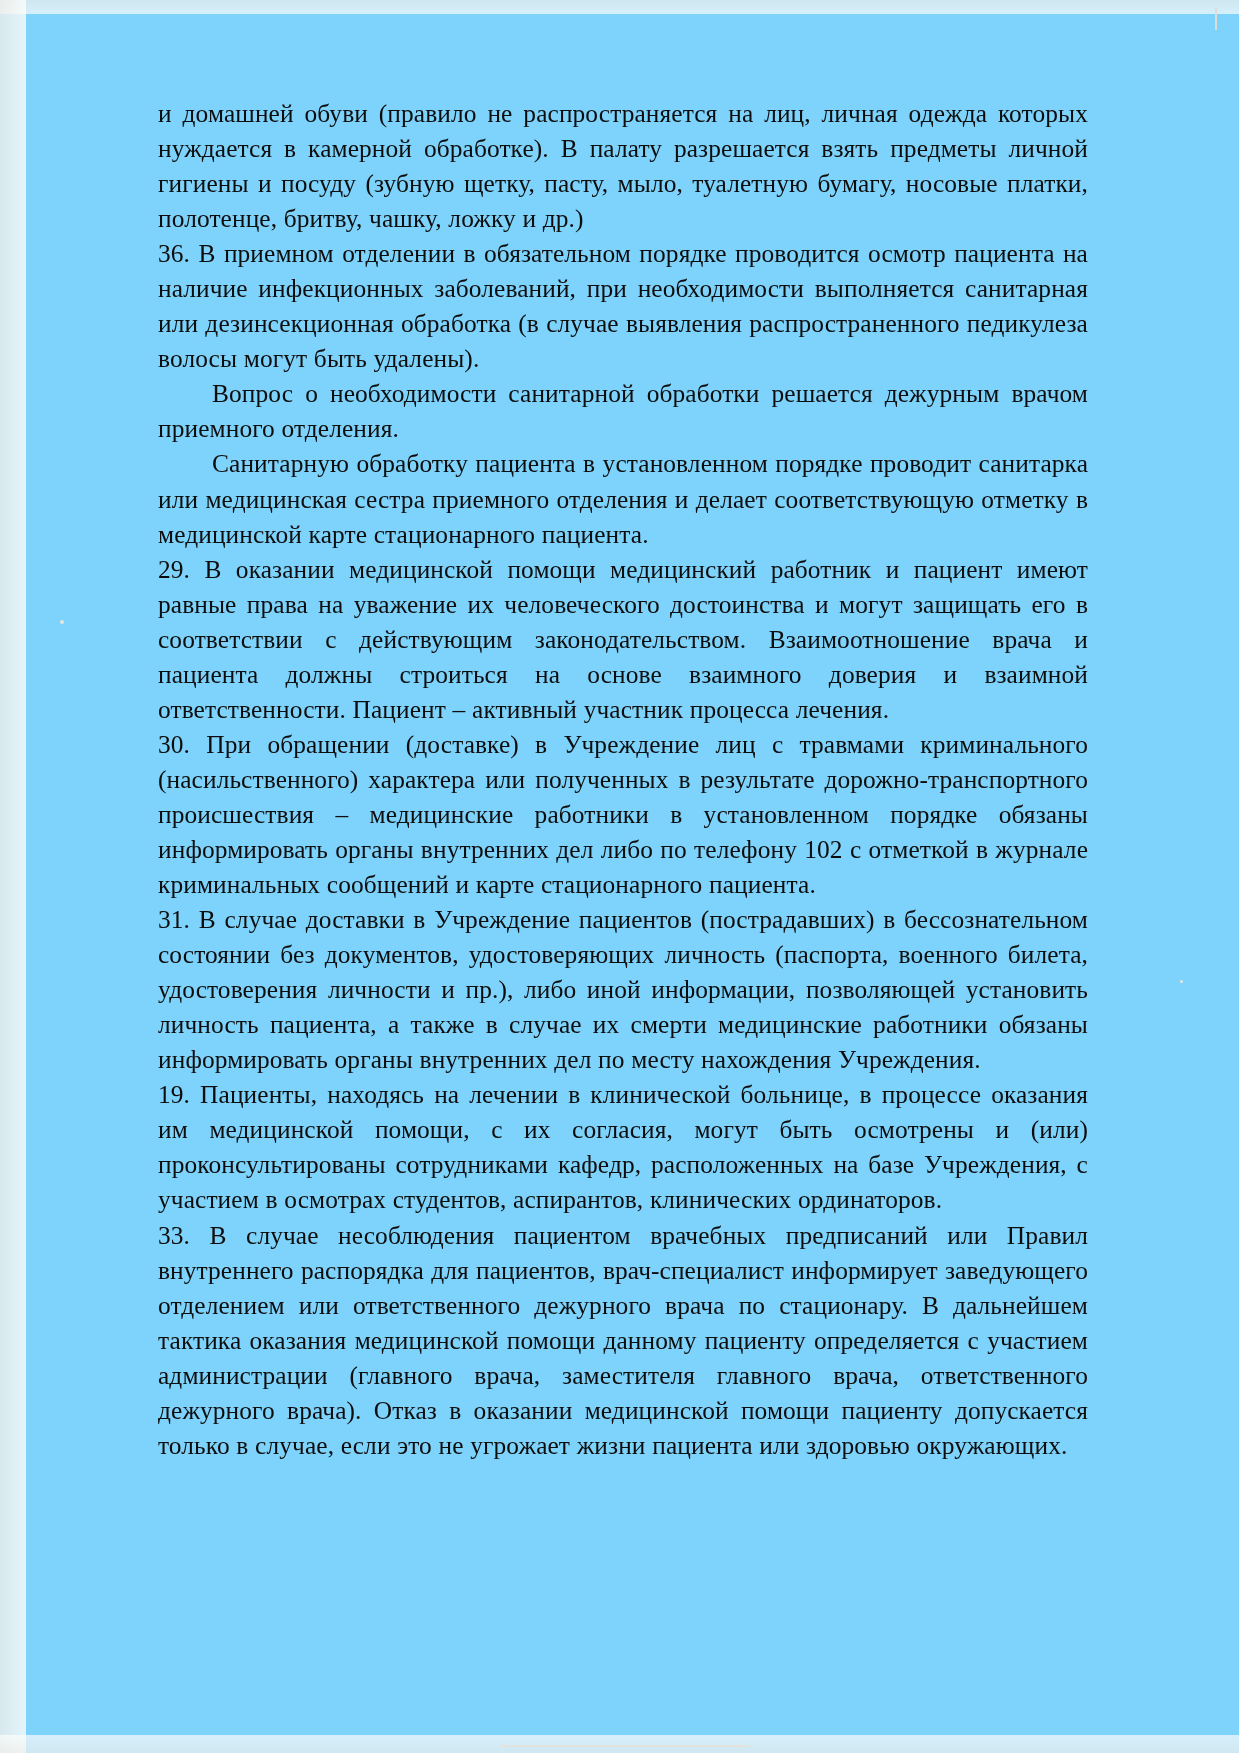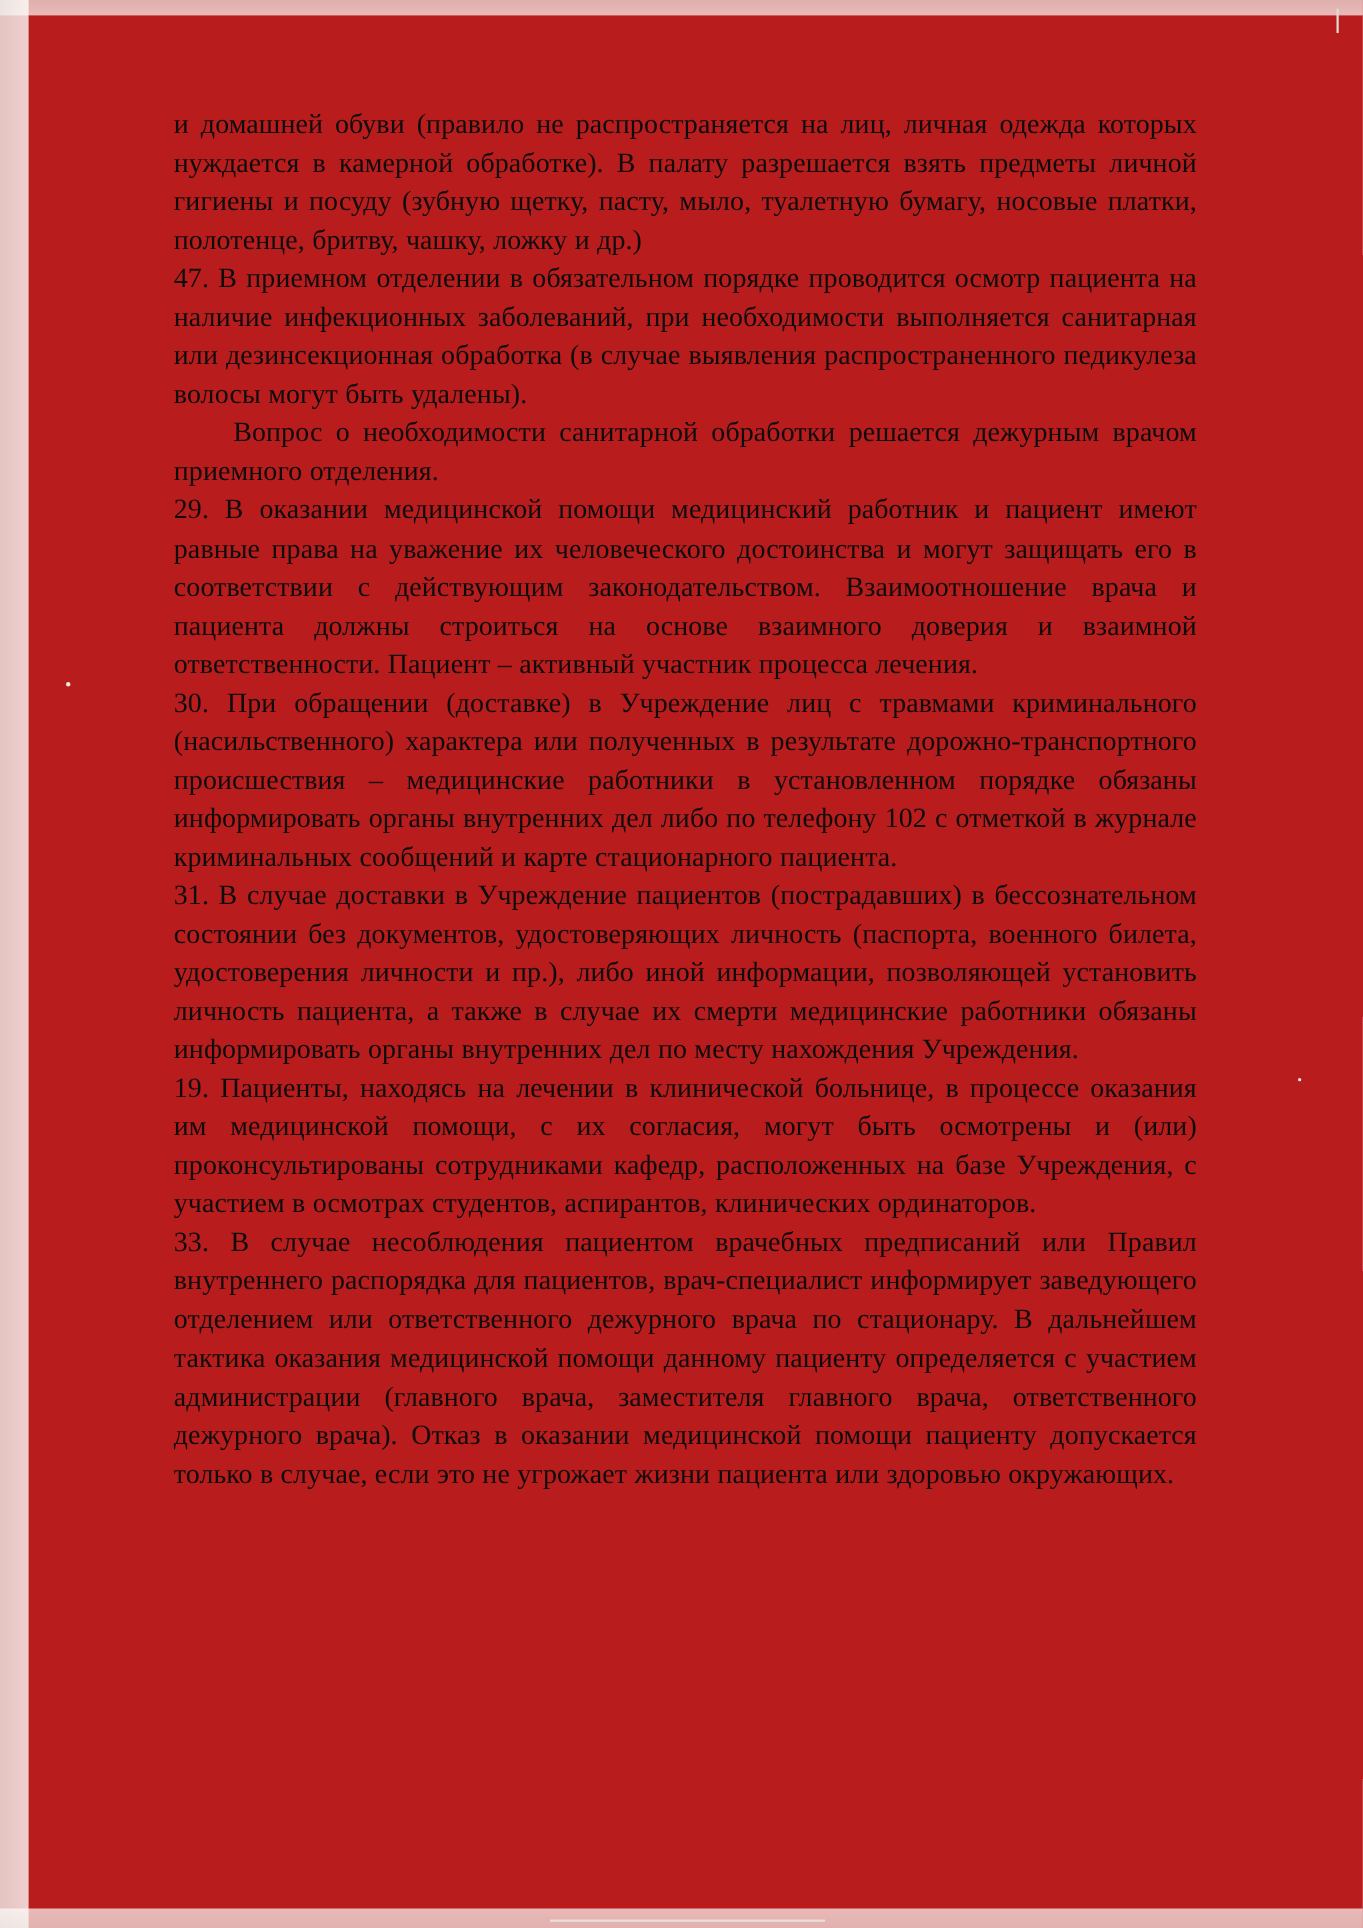--- a/index.html
+++ b/index.html
@@ -14,21 +14,21 @@
     color: #0d0d0d;
     position: relative;
     overflow: hidden;
   }
   .page {
     position: absolute;
     top: 0;
     left: 0;
     width: 1239px;
     height: 1753px;
-    background: #b91c1c;
+    background: #7dd3fc;
   }
   .content {
     position: absolute;
     left: 158px;
     top: 96px;
     width: 930px;
   }
   p.para {
     margin: 0;
     font-size: 25.4px;
@@ -101,21 +101,22 @@
   <div class="edge-top"></div>
   <div class="edge-left"></div>
   <div class="edge-bottom"></div>
   <div class="mark-right"></div>
   <div class="mark-bottom"></div>
   <div class="speck" style="left:60px; top:620px; width:4px; height:4px;"></div>
   <div class="speck" style="left:1180px; top:980px; width:3px; height:3px;"></div>
 
   <div class="content">
     <p class="para last-line-left">и домашней обуви (правило не распространяется на лиц, личная одежда которых нуждается в камерной обработке). В палату разрешается взять предметы личной гигиены и посуду (зубную щетку, пасту, мыло, туалетную бумагу, носовые платки, полотенце, бритву, чашку, ложку и др.)</p>
-    <p class="para last-line-left">47. В приемном отделении в обязательном порядке проводится осмотр пациента на наличие инфекционных заболеваний, при необходимости выполняется санитарная или дезинсекционная обработка (в случае выявления распространенного педикулеза волосы могут быть удалены).</p>
+    <p class="para last-line-left">36. В приемном отделении в обязательном порядке проводится осмотр пациента на наличие инфекционных заболеваний, при необходимости выполняется санитарная или дезинсекционная обработка (в случае выявления распространенного педикулеза волосы могут быть удалены).</p>
     <p class="para indent last-line-left">Вопрос о необходимости санитарной обработки решается дежурным врачом приемного отделения.</p>
+    <p class="para indent last-line-left">Санитарную обработку пациента в установленном порядке проводит санитарка или медицинская сестра приемного отделения и делает соответствующую отметку в медицинской карте стационарного пациента.</p>
     <p class="para last-line-left">29. В оказании медицинской помощи медицинский работник и пациент имеют равные права на уважение их человеческого достоинства и могут защищать его в соответствии с действующим законодательством. Взаимоотношение врача и пациента должны строиться на основе взаимного доверия и взаимной ответственности. Пациент – активный участник процесса лечения.</p>
     <p class="para last-line-left">30.  При обращении (доставке) в Учреждение лиц с травмами криминального (насильственного) характера или полученных в результате дорожно-транспортного происшествия – медицинские работники в установленном порядке обязаны информировать органы внутренних дел либо по телефону 102 с отметкой в журнале криминальных сообщений и карте стационарного пациента.</p>
     <p class="para last-line-left">31. В случае доставки в Учреждение пациентов (пострадавших) в бессознательном состоянии без документов, удостоверяющих личность (паспорта, военного билета, удостоверения личности и пр.), либо иной информации, позволяющей установить личность пациента, а также в случае их смерти медицинские работники обязаны информировать органы внутренних дел по месту нахождения Учреждения.</p>
     <p class="para last-line-left">19.  Пациенты, находясь на лечении в клинической больнице, в процессе оказания им медицинской помощи, с их согласия, могут быть осмотрены и (или) проконсультированы сотрудниками кафедр, расположенных на базе Учреждения, с участием в осмотрах студентов, аспирантов, клинических ординаторов.</p>
     <p class="para last-line-left">33. В случае несоблюдения пациентом врачебных предписаний или Правил внутреннего распорядка для пациентов, врач-специалист информирует заведующего отделением или ответственного дежурного врача по стационару. В дальнейшем тактика оказания медицинской помощи данному пациенту определяется с участием администрации (главного врача, заместителя главного врача, ответственного дежурного врача). Отказ в оказании медицинской помощи пациенту допускается только в случае, если это не угрожает жизни пациента или здоровью окружающих.</p>
   </div>
 </div>
 
 </body></html>

